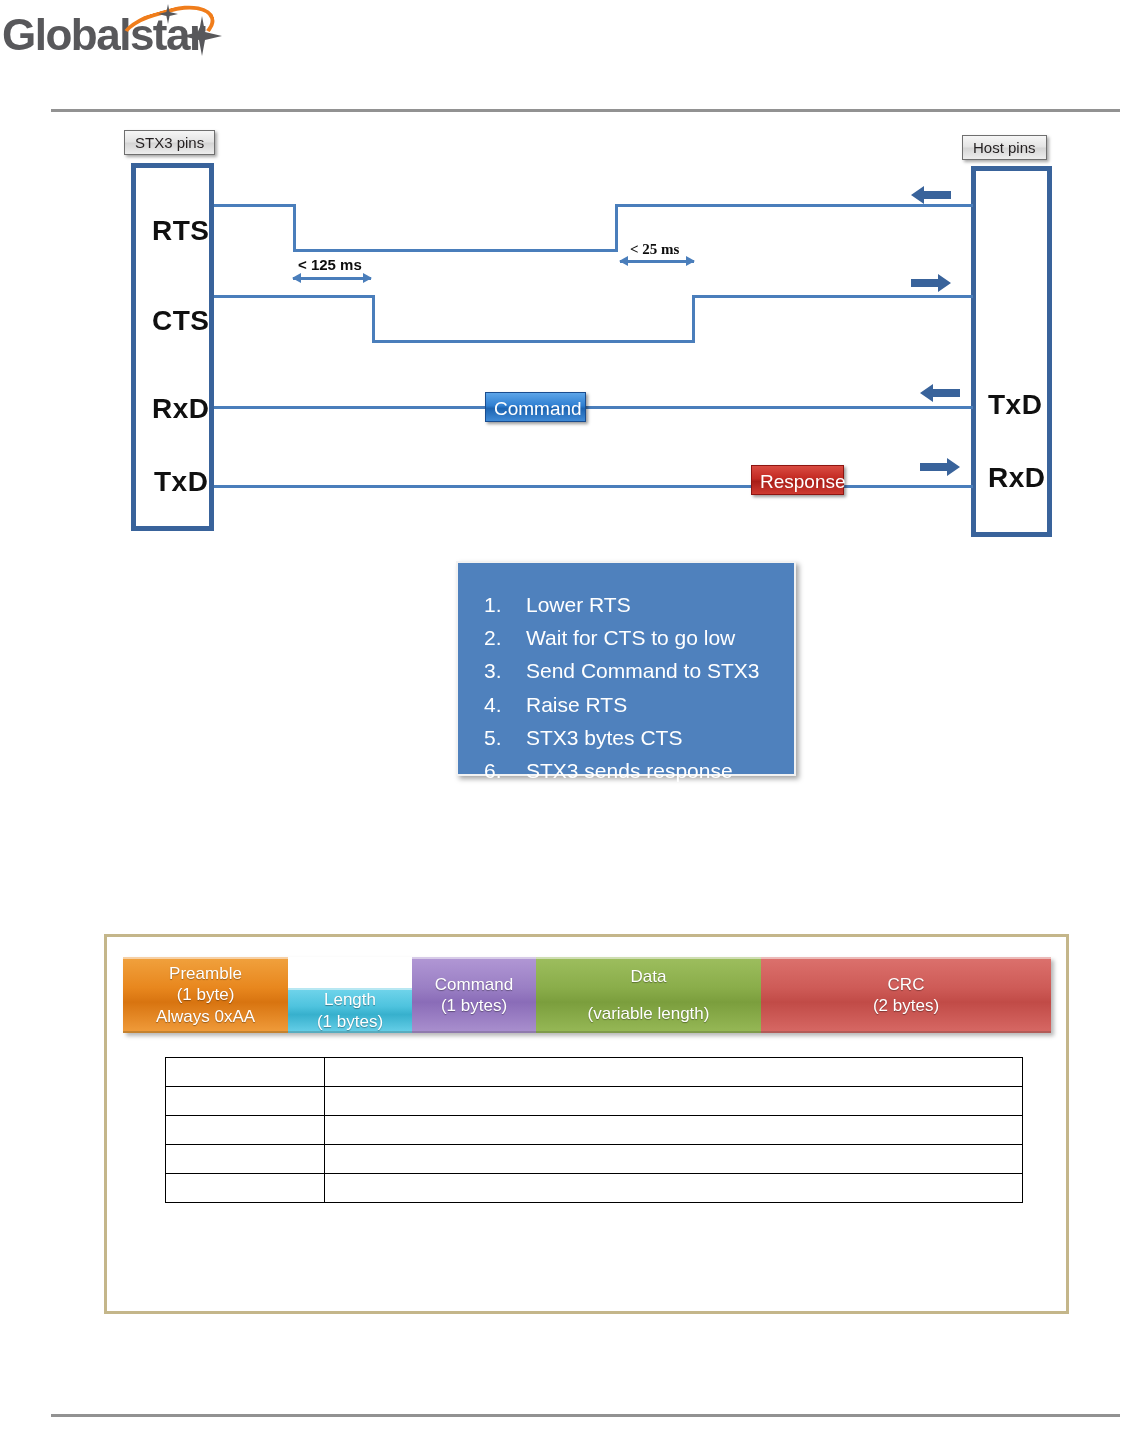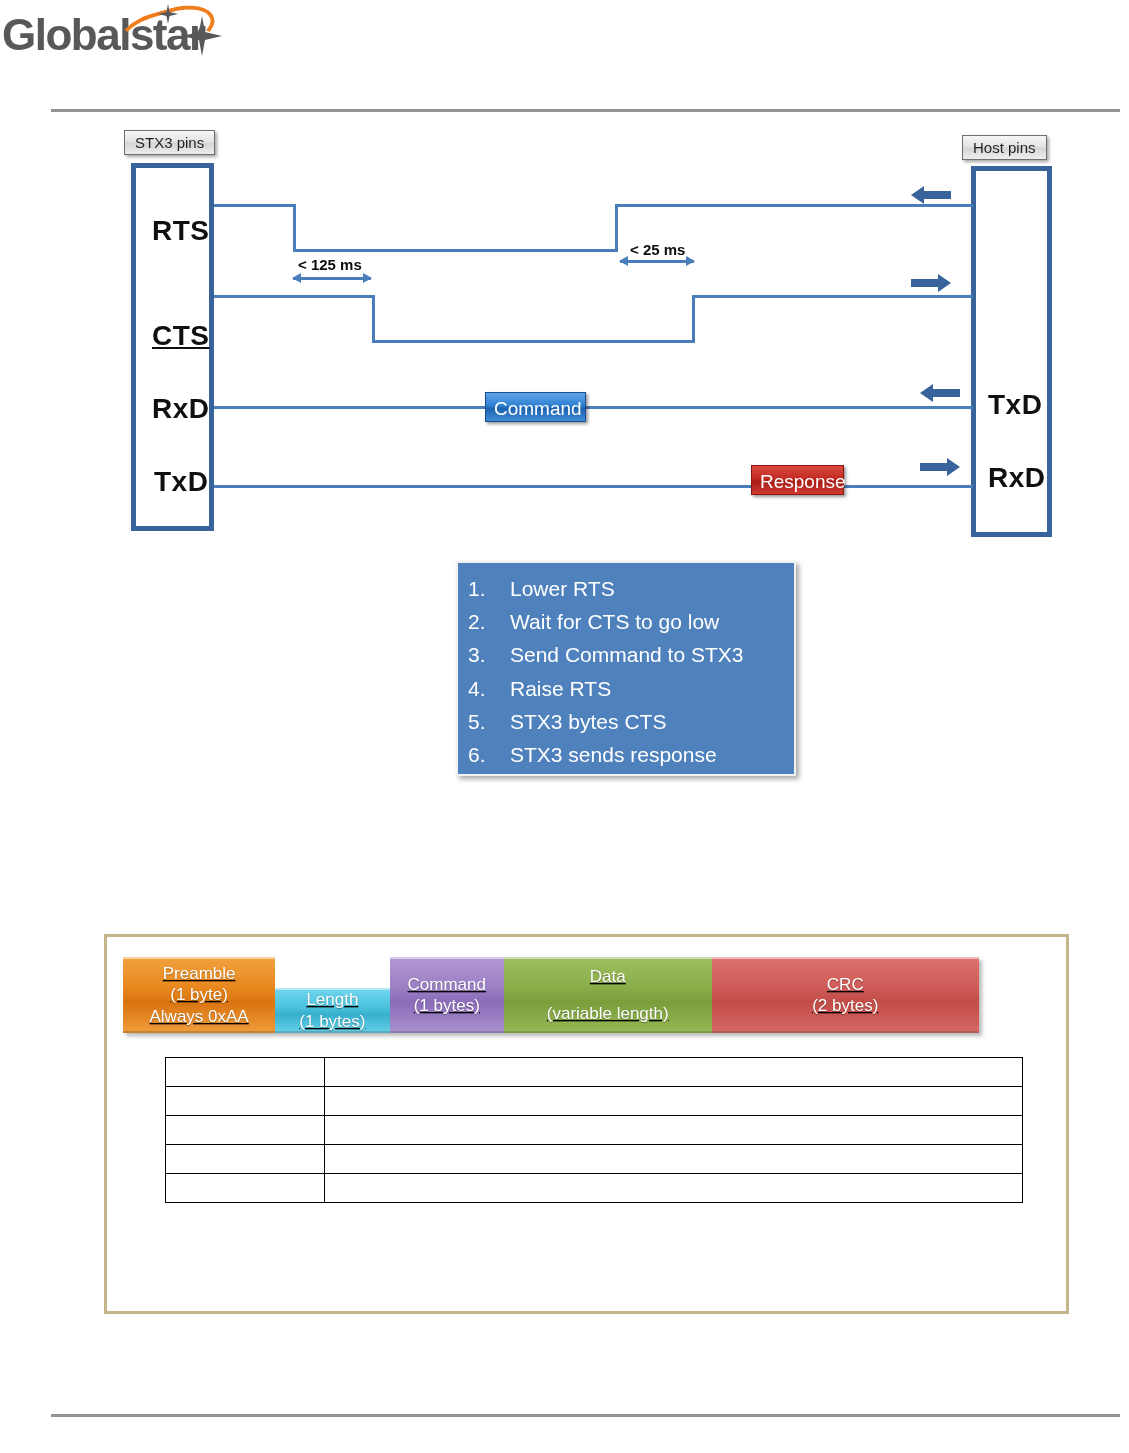--- a/index.html
+++ b/index.html
@@ -103,40 +103,39 @@
 
   
   #steps{
     position:absolute;left:456px;top:561px;width:340px;height:215px;
     background:#4f81bd;
     border:2px solid #f2f2f2;
     box-shadow:3px 3px 5px rgba(0,0,0,.35);
     box-sizing:border-box;
     padding:9px 10px 0 10px;
   }
-  #steps ol{margin:0;padding:0;list-style:none;}
+  #steps ol{margin:16px;padding:0;list-style:none;}
   #steps li{
     color:#ffffff;font-size:21px;line-height:1.58;
     white-space:nowrap;
   }
   #steps li .num{display:inline-block;width:42px;}
 
   
   #packet-section{
     position:absolute;left:104px;top:934px;width:965px;height:380px;
     border:3px solid #c4b68a;
     background:#ffffff;
     box-sizing:border-box;
   }
 
   #packet-bar{
-    position:absolute;left:16px;top:20px;width:856px;height:76px;
+    position:absolute;left:16px;top:20px;width:928px;height:76px;
     display:flex;
     box-shadow:3px 3px 4px rgba(0,0,0,.28);
-    text-decoration:underline;
   }
   .pkt{
     position:relative;
     color:#ffffff;
     display:flex;flex-direction:column;align-items:center;justify-content:center;
     font-size:17px;line-height:1.26;
     text-align:center;
     text-shadow:0 1px 1px rgba(0,0,0,.35);
     box-sizing:border-box;
     border-top:2px solid rgba(255,255,255,.55);
@@ -193,21 +192,21 @@
 
   <div class="pinbox-label" style="left:124px;top:130px;">STX3 pins</div>
 
   <div class="pinbox-label" style="left:962px;top:135px;">Host pins</div>
 
   <div class="pin-column" style="left:131px;top:163px;width:83px;height:368px;"></div>
 
   <div class="pin-column" style="left:971px;top:166px;width:81px;height:371px;"></div>
 
   <div class="pin-label" style="left:152px;top:215px;">RTS</div>
-  <div class="pin-label" style="left:152px;top:320px;text-decoration:underline;">CTS</div>
+  <div class="pin-label" style="left:152px;top:305px;">CTS</div>
   <div class="pin-label" style="left:152px;top:393px;">RxD</div>
   <div class="pin-label" style="left:154px;top:466px;">TxD</div>
 
   <div class="pin-label" style="left:988px;top:389px;">TxD</div>
   <div class="pin-label" style="left:988px;top:462px;">RxD</div>
 
   <div class="seg h" style="left:214px;top:204px;width:82px;"></div>
   <div class="seg v" style="left:293px;top:204px;height:48px;"></div>
   <div class="seg h" style="left:293px;top:249px;width:325px;"></div>
   <div class="seg v" style="left:615px;top:204px;height:48px;"></div>
@@ -219,21 +218,21 @@
   <div class="seg v" style="left:692px;top:295px;height:48px;"></div>
   <div class="seg h" style="left:692px;top:295px;width:281px;"></div>
 
   <div class="seg h" style="left:214px;top:406px;width:759px;"></div>
 
   <div class="seg h" style="left:214px;top:485px;width:759px;"></div>
 
   <div class="dimlabel" style="left:298px;top:256px;">&lt; 125 ms</div>
   <div class="dimarrow" style="left:293px;top:277px;width:78px;"></div>
 
-  <div class="dimlabel" style="left:630px;top:241px;">&lt; 25 ms</div>
+  <div class="dimlabel" style="left:630px;top:241px;font-family:Liberation Serif, serif;">&lt; 25 ms</div>
   <div class="dimarrow" style="left:620px;top:260px;width:74px;"></div>
 
   <div class="bigarrow" style="left:911px;top:184px;">
     <svg viewBox="0 0 40 22" width="40" height="22">
       <polygon points="0,11 13,2 13,7 40,7 40,15 13,15 13,20" fill="#39639b"></polygon>
     </svg>
   </div>
   <div class="bigarrow" style="left:911px;top:272px;">
     <svg viewBox="0 0 40 22" width="40" height="22">
       <polygon points="40,11 27,2 27,7 0,7 0,15 27,15 27,20" fill="#39639b"></polygon>

